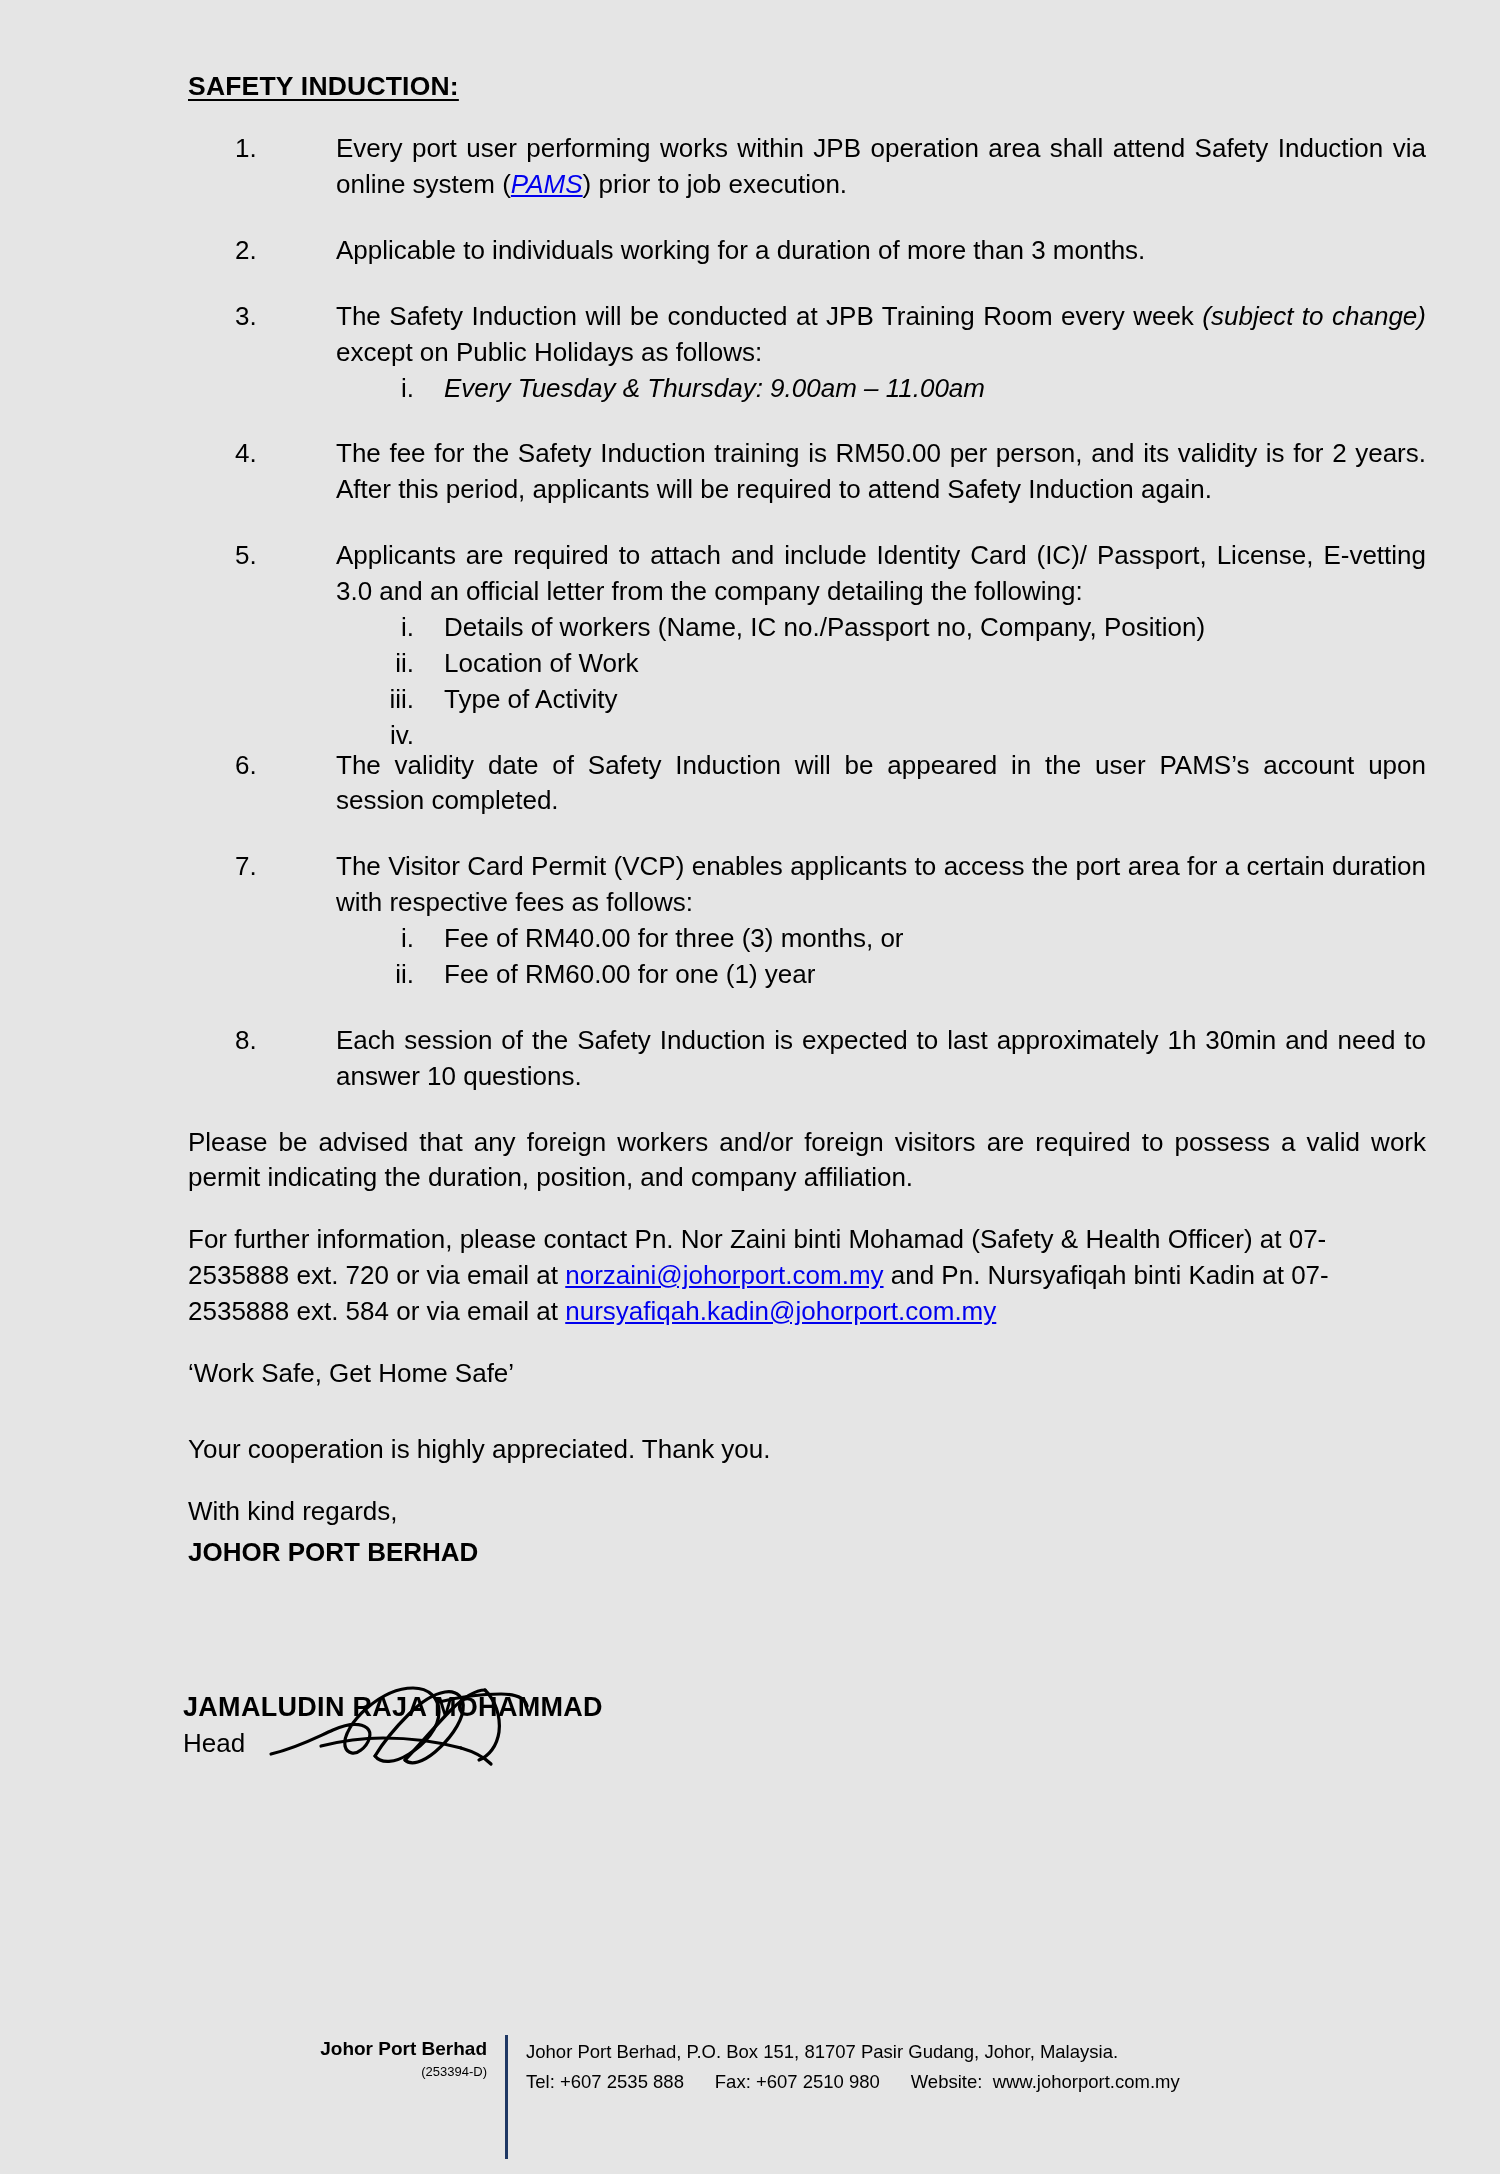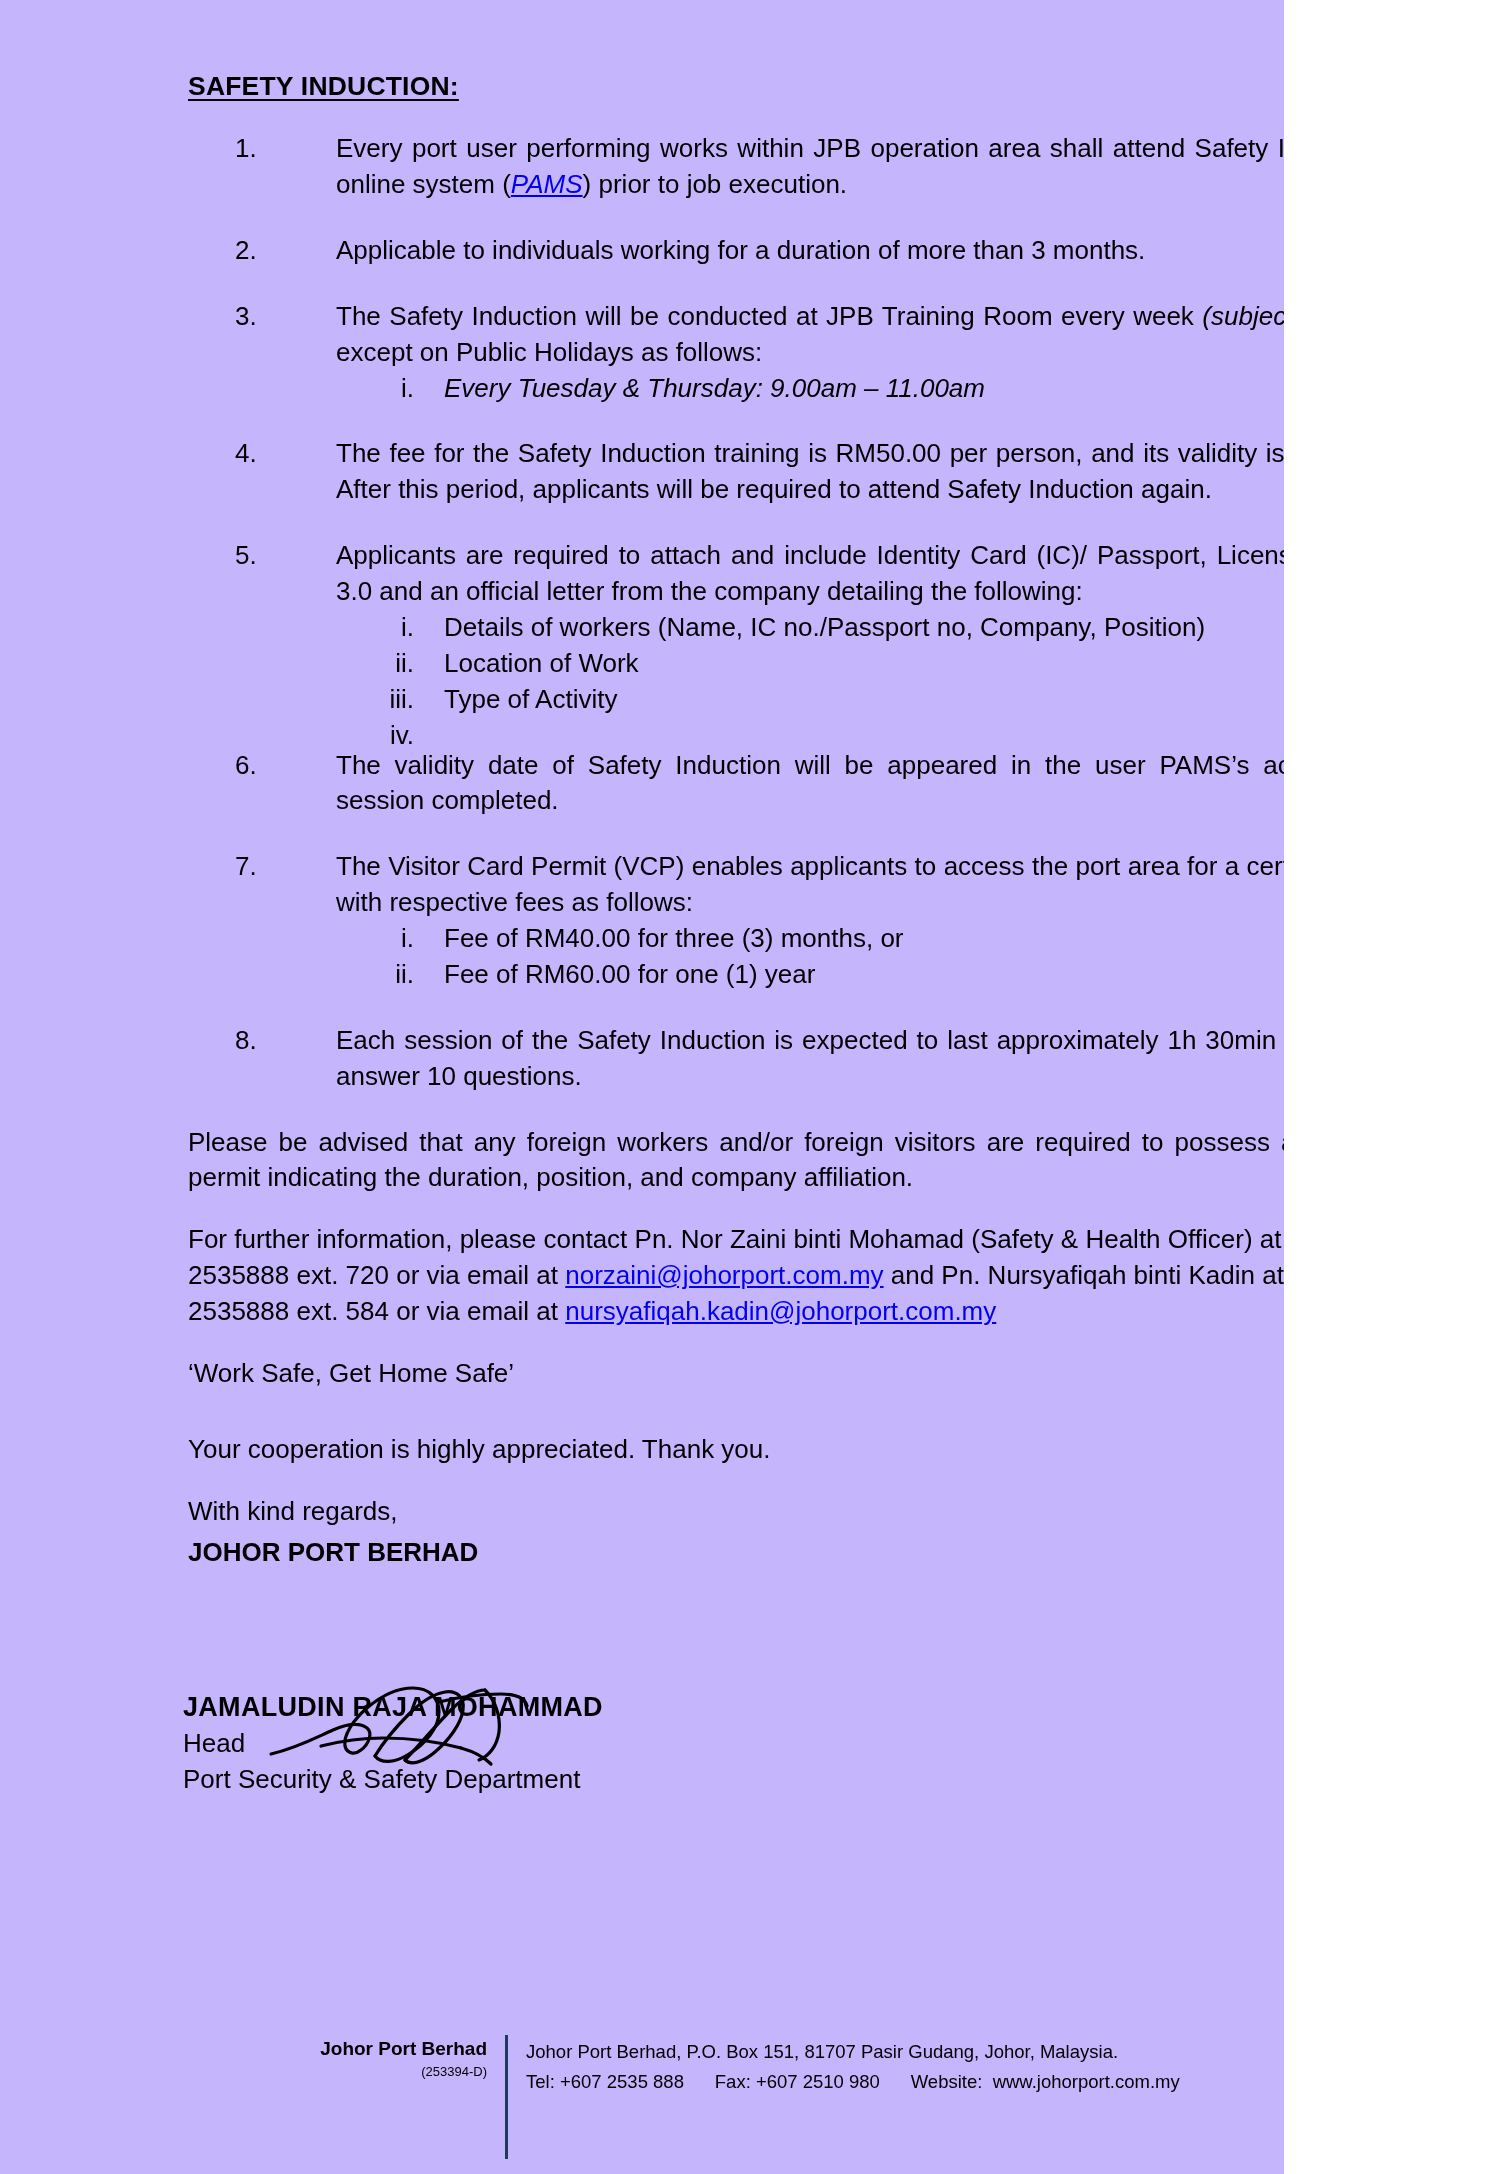--- a/index.html
+++ b/index.html
@@ -6,23 +6,23 @@
     margin: 0;
     padding: 0;
     background: #ffffff;
   }
   body {
     font-family: "Liberation Sans", sans-serif;
     color: #000000;
   }
   .page {
     position: relative;
-    width: 1284px;
+    width: 1500px;
     height: 2174px;
-    background: #c4b5fd;
+    background: #e5e5e5;
     box-sizing: border-box;
     overflow: hidden;
   }
 
   
   .content {
     position: absolute;
     left: 188px;
     top: 70px;
     width: 1238px;
@@ -298,21 +298,20 @@
         <path d="M112,88 C118,78 132,60 146,46 C158,34 170,26 182,24 C194,22 202,30 200,42 C198,56 186,72 172,84 C160,94 148,98 142,92"></path>
         <path d="M142,92 C154,80 172,58 188,42 C200,30 212,22 222,22"></path>
         <path d="M176,34 C192,30 214,26 238,26 C252,26 262,30 264,38"></path>
         <path d="M222,22 C232,32 238,48 236,64 C234,78 226,88 216,92"></path>
         <path d="M58,78 C74,74 96,70 120,70 C148,70 176,74 198,80"></path>
         <path d="M198,80 C212,84 222,90 228,96"></path>
       </g>
     </svg>
     <p class="sig-name" style="">JAMALUDIN RAJA MOHAMMAD</p>
     <p class="sig-role">Head</p>
-    <p class="sig-role">Port Security &amp; Safety Department</p>
   </div>
 
   <div class="footer">
     <div class="footer-inner">
       <div class="footer-left">
         <p class="footer-company">Johor Port Berhad</p>
         <p class="footer-reg">(253394-D)</p>
       </div>
       <div class="footer-divider"></div>
       <div class="footer-right">

